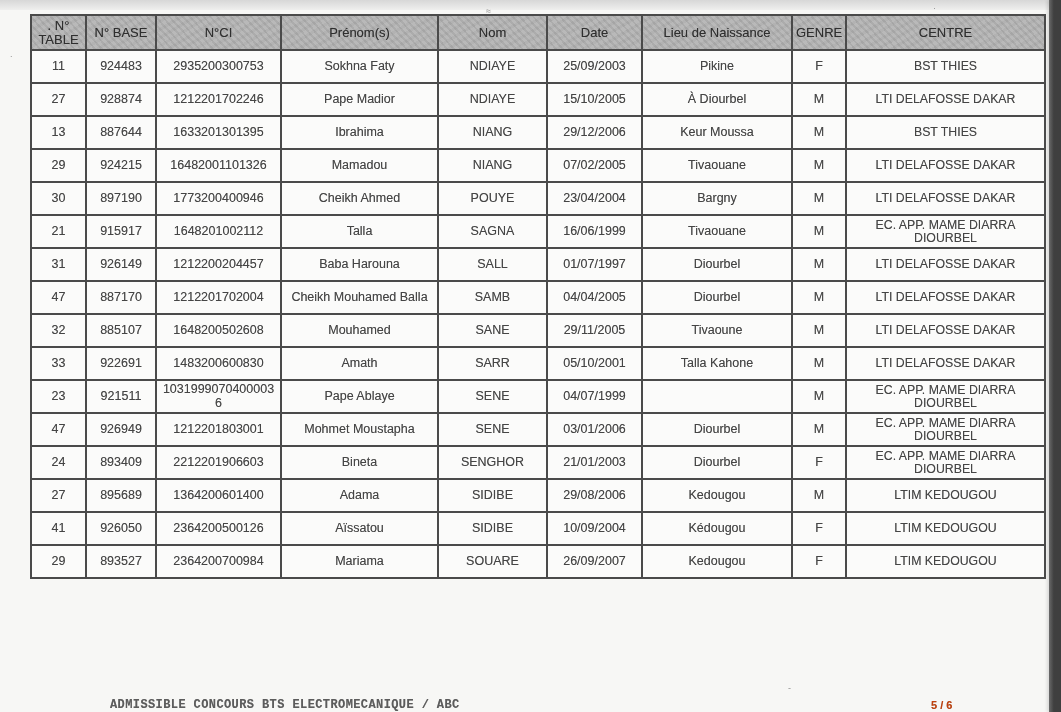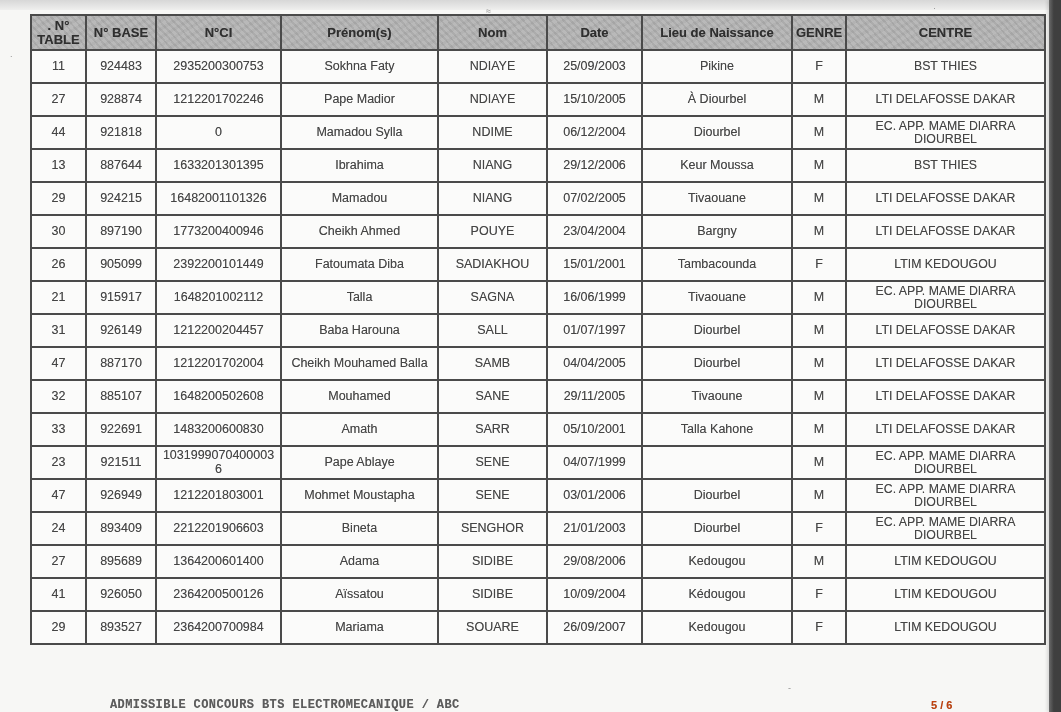--- a/index.html
+++ b/index.html
@@ -40,21 +40,21 @@
     padding: 1px 3px;
     text-shadow: 0 0 0.6px rgba(70,70,70,0.5);
   }
   table.results th {
     height: 31px;
     background-color: #b5b5b5;
     background-image:
       repeating-linear-gradient(47deg, rgba(0,0,0,0.05) 0 2px, rgba(255,255,255,0.05) 2px 5px),
       repeating-linear-gradient(-31deg, rgba(0,0,0,0.04) 0 3px, transparent 3px 7px);
     font-size: 13px;
-    font-weight: bold;
+    font-weight: normal;
     color: #2f2f2f;
     line-height: 14px;
   }
   table.results td {
     height: 29px;
     background: #fbfbfa;
     font-size: 12.5px;
     line-height: 13.5px;
     color: #454545;
   }
@@ -130,32 +130,20 @@
       <td data-col="1">928874</td>
       <td data-col="2">1212201702246</td>
       <td data-col="3">Pape Madior</td>
       <td data-col="4">NDIAYE</td>
       <td data-col="5">15/10/2005</td>
       <td data-col="6">À Diourbel</td>
       <td data-col="7">M</td>
       <td data-col="8">LTI DELAFOSSE DAKAR</td>
     </tr>
       <tr>
-      <td data-col="0">44</td>
-      <td data-col="1">921818</td>
-      <td data-col="2">0</td>
-      <td data-col="3">Mamadou Sylla</td>
-      <td data-col="4">NDIME</td>
-      <td data-col="5">06/12/2004</td>
-      <td data-col="6">Diourbel</td>
-      <td data-col="7">M</td>
-      <td data-col="8">EC. APP. MAME DIARRA
-DIOURBEL</td>
-    </tr>
-      <tr>
       <td data-col="0">13</td>
       <td data-col="1">887644</td>
       <td data-col="2">1633201301395</td>
       <td data-col="3">Ibrahima</td>
       <td data-col="4">NIANG</td>
       <td data-col="5">29/12/2006</td>
       <td data-col="6">Keur Moussa</td>
       <td data-col="7">M</td>
       <td data-col="8">BST THIES</td>
     </tr>
@@ -173,31 +161,20 @@
       <tr>
       <td data-col="0">30</td>
       <td data-col="1">897190</td>
       <td data-col="2">1773200400946</td>
       <td data-col="3">Cheikh Ahmed</td>
       <td data-col="4">POUYE</td>
       <td data-col="5">23/04/2004</td>
       <td data-col="6">Bargny</td>
       <td data-col="7">M</td>
       <td data-col="8">LTI DELAFOSSE DAKAR</td>
-    </tr>
-      <tr>
-      <td data-col="0">26</td>
-      <td data-col="1">905099</td>
-      <td data-col="2">2392200101449</td>
-      <td data-col="3">Fatoumata Diba</td>
-      <td data-col="4">SADIAKHOU</td>
-      <td data-col="5">15/01/2001</td>
-      <td data-col="6">Tambacounda</td>
-      <td data-col="7">F</td>
-      <td data-col="8">LTIM KEDOUGOU</td>
     </tr>
       <tr>
       <td data-col="0">21</td>
       <td data-col="1">915917</td>
       <td data-col="2">1648201002112</td>
       <td data-col="3">Talla</td>
       <td data-col="4">SAGNA</td>
       <td data-col="5">16/06/1999</td>
       <td data-col="6">Tivaouane</td>
       <td data-col="7">M</td>

